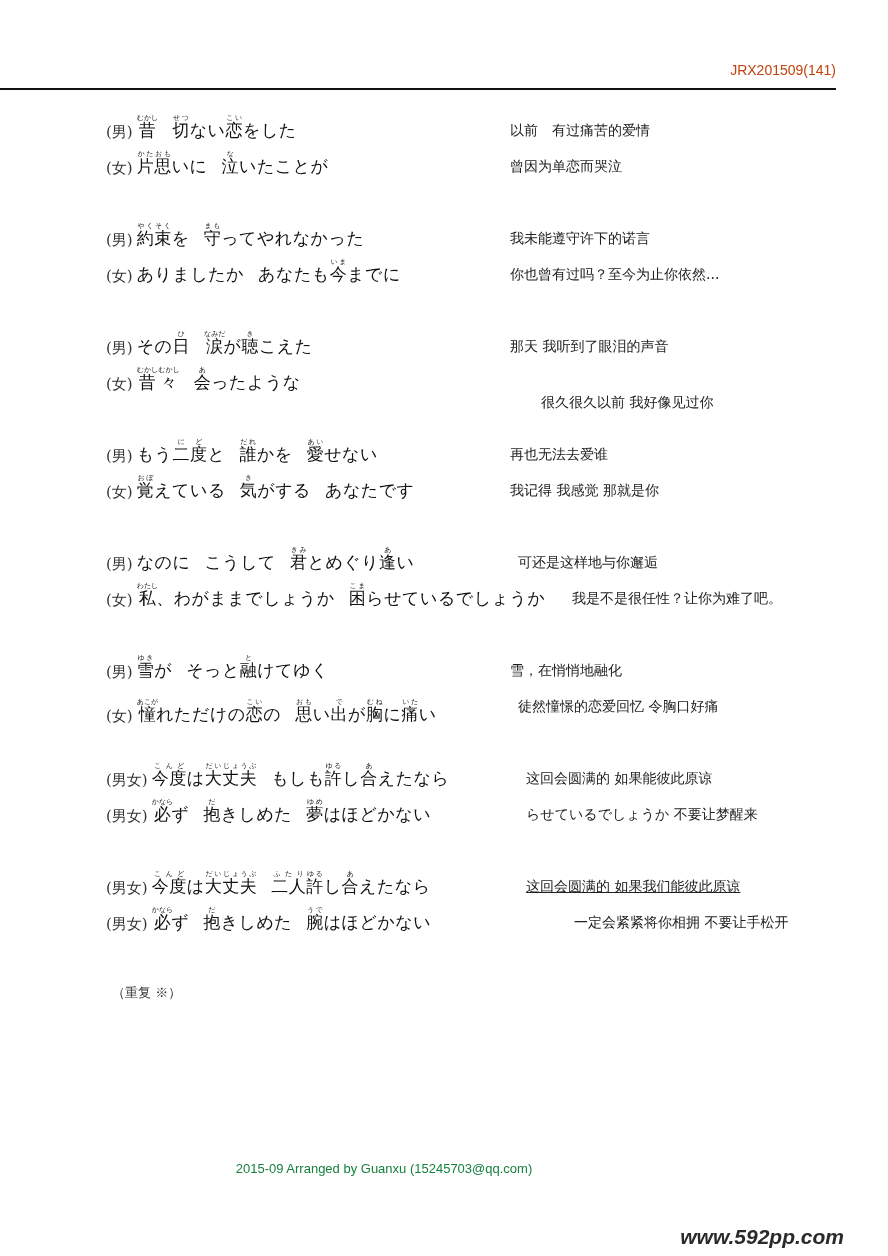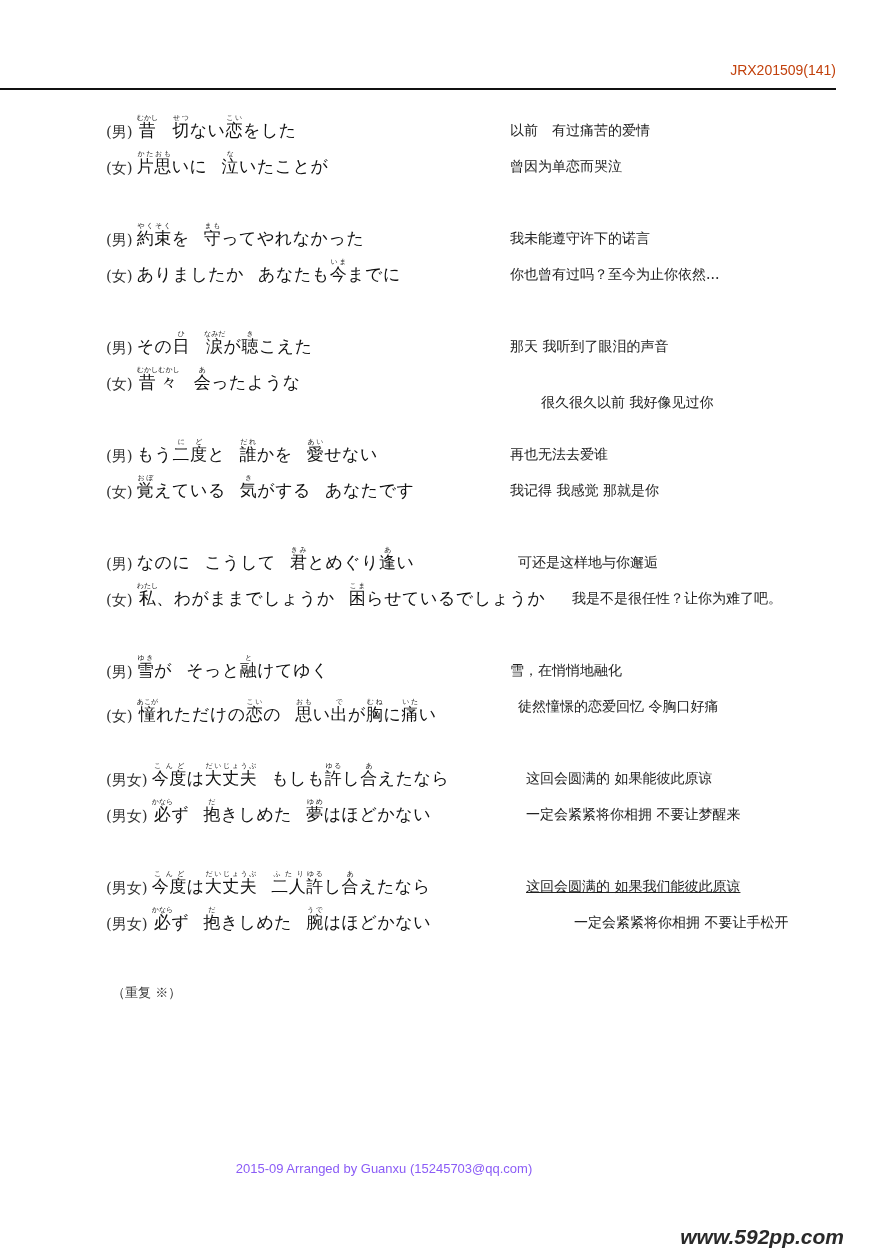--- a/index.html
+++ b/index.html
@@ -10,21 +10,21 @@
     .header-rule { position: absolute; left: 0; top: 88px; width: 836px; height: 2px; background: #111; }
     .line { position: absolute; left: 106px; height: 30px; white-space: nowrap; }
     .role { font-family: "DejaVu Serif", serif; font-size: 15px; color: #333; display: inline-block; vertical-align: bottom; }
     .jp { font-size: 17px; color: #111; display: inline-block; vertical-align: bottom; margin-left: 4px; letter-spacing: 0.5px; }
     .seg { display: inline-block; margin-right: 14px; }
     ruby { ruby-position: over; }
     rt { font-size: 7px; color: #222; letter-spacing: 0; }
     .zh { position: absolute; font-family: "DejaVu Serif", serif; font-size: 14px; color: #222; white-space: nowrap; }
     .repeat { position: absolute; left: 112px; top: 984px; font-family: "DejaVu Serif", serif; font-size: 13px; color: #333; }
     .footer { position: absolute; left: 0; width: 768px; top: 1161px; text-align: center;
-              font-family: "Liberation Sans", sans-serif; font-size: 13px; color: #8b5cf6; }
+              font-family: "Liberation Sans", sans-serif; font-size: 13px; color: #15803d; }
     .watermark { position: absolute; right: 44px; top: 1225px; font-family: "Liberation Sans", sans-serif;
                  font-weight: bold; font-style: italic; font-size: 21px; color: #2a2a2a; }
   </style>
 </head>
 <body>
 
 <div class="header-code">JRX201509(141)</div>
 <div class="header-rule"></div>
 
 <div id="lyrics">
@@ -48,21 +48,21 @@
     <div class="zh" style="left: 518px; top: 554px;">可还是这样地与你邂逅</div>
     <div class="line" style="top: 582px;"><span class="role">(女)</span><span class="jp"><span class="seg"><ruby>私<rt>わたし</rt></ruby>、わがままでしょうか</span><span class="seg"><ruby>困<rt>こま</rt></ruby>らせているでしょうか</span></span></div>
     <div class="zh" style="left: 572px; top: 590px;">我是不是很任性？让你为难了吧。</div>
     <div class="line" style="top: 654px;"><span class="role">(男)</span><span class="jp"><span class="seg"><ruby>雪<rt>ゆき</rt></ruby>が</span><span class="seg">そっと<ruby>融<rt>と</rt></ruby>けてゆく</span></span></div>
     <div class="zh" style="left: 510px; top: 662px;">雪，在悄悄地融化</div>
     <div class="line" style="top: 698px;"><span class="role">(女)</span><span class="jp"><span class="seg"><ruby>憧<rt>あこが</rt></ruby>れただけの<ruby>恋<rt>こい</rt></ruby>の</span><span class="seg"><ruby>思<rt>おも</rt></ruby>い<ruby>出<rt>で</rt></ruby>が<ruby>胸<rt>むね</rt></ruby>に<ruby>痛<rt>いた</rt></ruby>い</span></span></div>
     <div class="zh" style="left: 518px; top: 698px;">徒然憧憬的恋爱回忆 令胸口好痛</div>
     <div class="line" style="top: 762px; text-decoration: underline;"><span class="role">(男女)</span><span class="jp"><span class="seg"><ruby>今度<rt>こんど</rt></ruby>は<ruby>大丈夫<rt>だいじょうぶ</rt></ruby></span><span class="seg">もしも<ruby>許<rt>ゆる</rt></ruby>し<ruby>合<rt>あ</rt></ruby>えたなら</span></span></div>
     <div class="zh" style="left: 526px; top: 770px;">这回会圆满的 如果能彼此原谅</div>
     <div class="line" style="top: 798px;"><span class="role">(男女)</span><span class="jp"><span class="seg"><ruby>必<rt>かなら</rt></ruby>ず</span><span class="seg"><ruby>抱<rt>だ</rt></ruby>きしめた</span><span class="seg"><ruby>夢<rt>ゆめ</rt></ruby>はほどかない</span></span></div>
-    <div class="zh" style="left: 526px; top: 806px;">一定会紧紧将你相拥 不要让梦醒来</div>
+    <div class="zh" style="left: 526px; top: 806px;">らせているでしょうか 不要让梦醒来</div>
     <div class="line" style="top: 870px;"><span class="role">(男女)</span><span class="jp"><span class="seg"><ruby>今度<rt>こんど</rt></ruby>は<ruby>大丈夫<rt>だいじょうぶ</rt></ruby></span><span class="seg"><ruby>二人<rt>ふたり</rt></ruby><ruby>許<rt>ゆる</rt></ruby>し<ruby>合<rt>あ</rt></ruby>えたなら</span></span></div>
     <div class="zh" style="left: 526px; top: 878px; text-decoration: underline;">这回会圆满的 如果我们能彼此原谅</div>
     <div class="line" style="top: 906px;"><span class="role">(男女)</span><span class="jp"><span class="seg"><ruby>必<rt>かなら</rt></ruby>ず</span><span class="seg"><ruby>抱<rt>だ</rt></ruby>きしめた</span><span class="seg"><ruby>腕<rt>うで</rt></ruby>はほどかない</span></span></div>
     <div class="zh" style="left: 526px; top: 914px; margin-left: 48px;">一定会紧紧将你相拥 不要让手松开</div>
   </div>
 
 <div class="repeat">（重复 ※）</div>
 <div class="footer">2015-09 Arranged by Guanxu (15245703@qq.com)</div>
 <div class="watermark">www.592pp.com</div>
 

